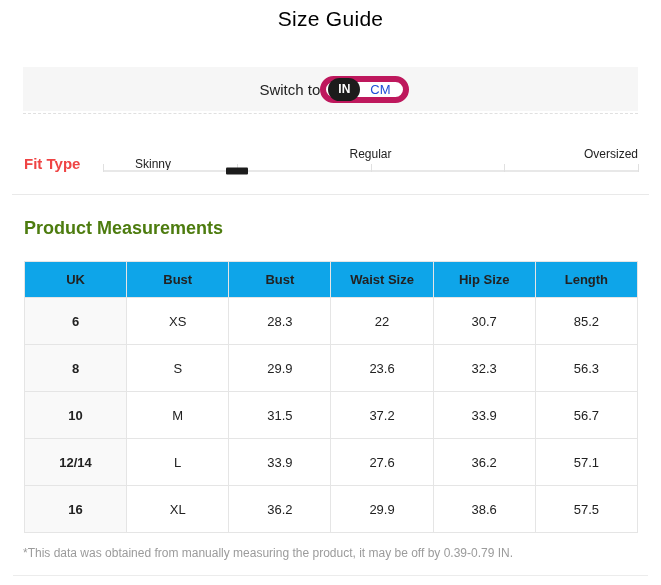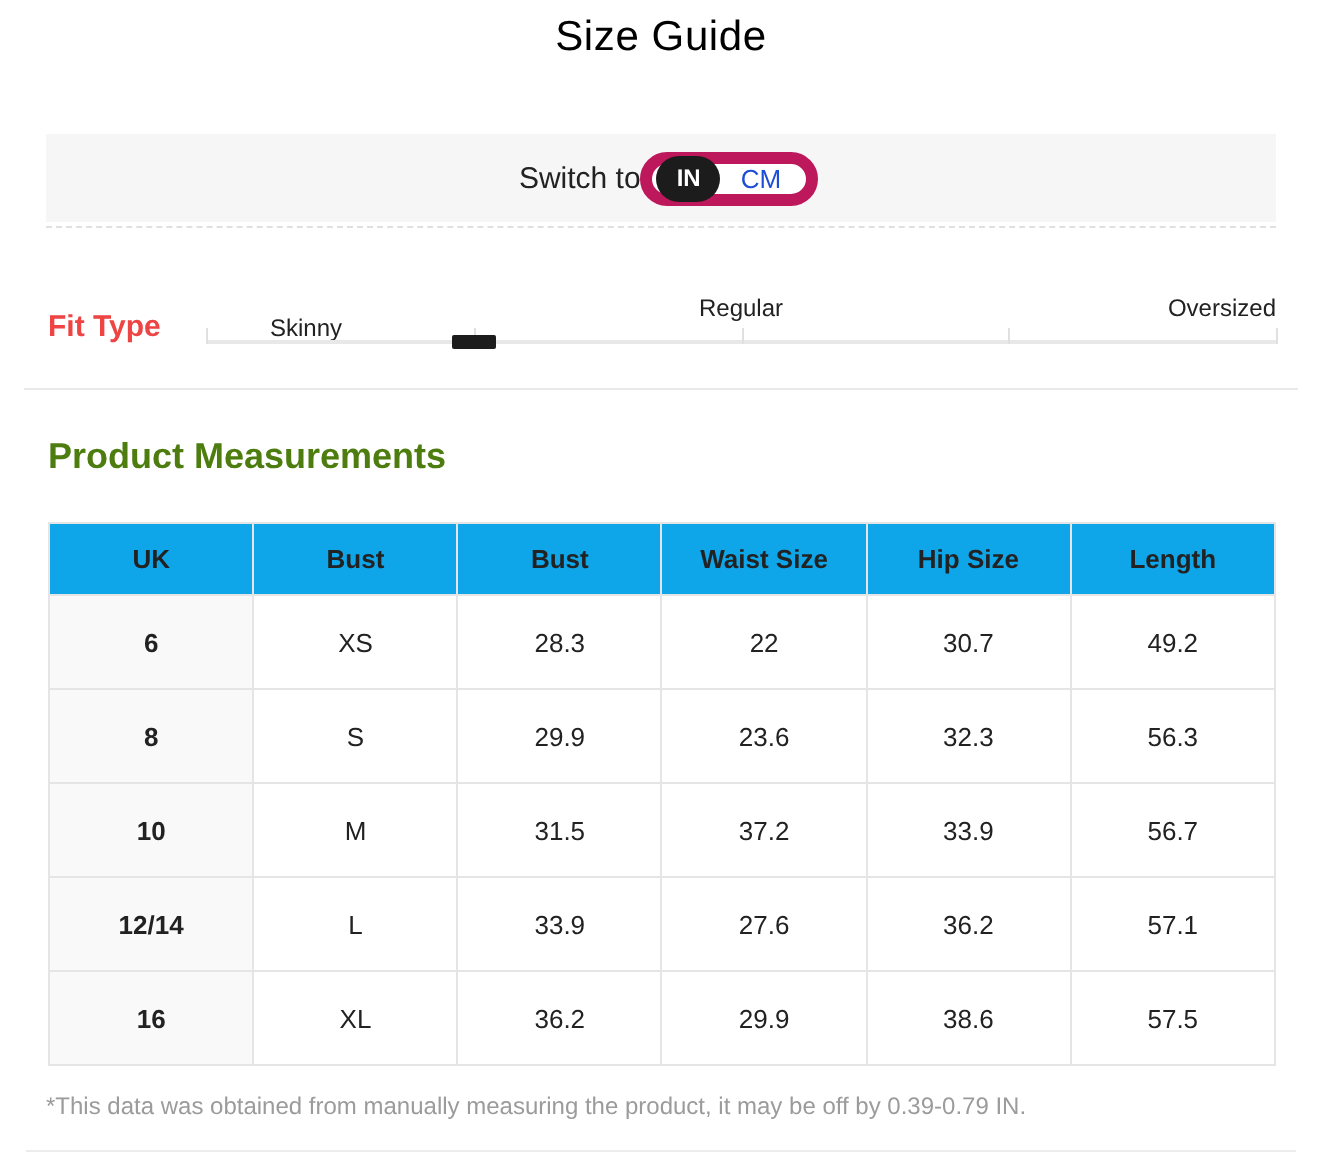--- a/index.html
+++ b/index.html
@@ -226,21 +226,21 @@
         <th>Length</th>
       </tr>
     </thead>
   <tbody>
       <tr>
         <td class="row-head">6</td>
         <td>XS</td>
         <td>28.3</td>
         <td>22</td>
         <td>30.7</td>
-        <td>49.2</td>
+        <td>85.2</td>
       </tr>
       <tr>
         <td class="row-head">8</td>
         <td>S</td>
         <td>29.9</td>
         <td>23.6</td>
         <td>32.3</td>
         <td>56.3</td>
       </tr>
       <tr>

